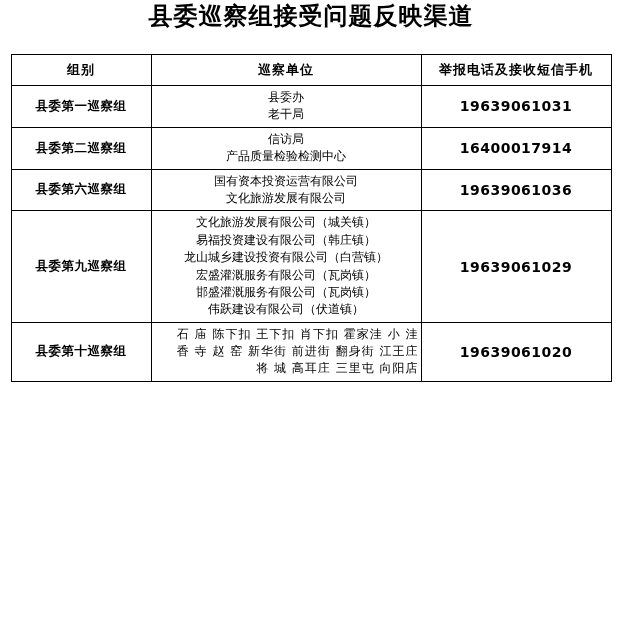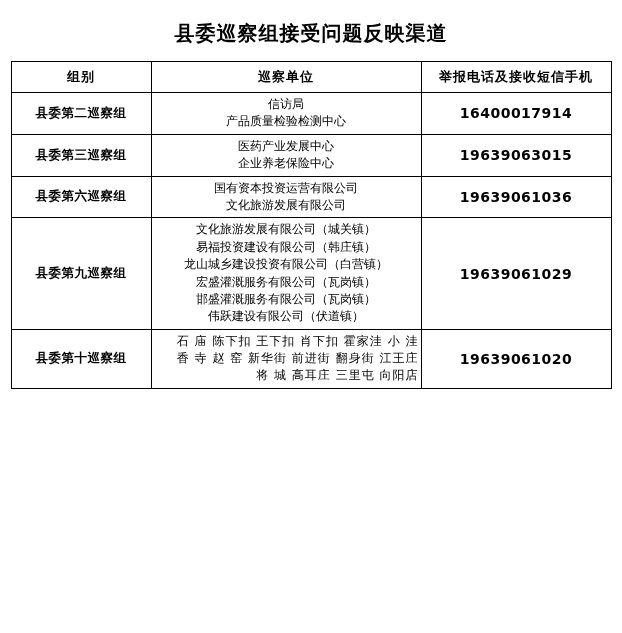--- a/index.html
+++ b/index.html
@@ -15,31 +15,31 @@
     overflow: hidden;
   }
   .page {
     width: 622px;
     height: 633px;
     position: relative;
     box-sizing: border-box;
   }
   .doc-title {
     text-align: center;
-    font-size: 20px;
+    font-size: 24px;
     font-weight: bold;
     letter-spacing: 1px;
-    padding-top: 20px;
+    padding-top: 0;
     padding-bottom: 6px;
     font-family: "DejaVu Sans", "Liberation Sans", sans-serif;
   }
   table.main-table {
     border-collapse: collapse;
     width: 600px;
-    margin: 8px auto;
+    margin: 16px auto;
     table-layout: fixed;
   }
   table.main-table td, table.main-table th {
     border: 1px solid #000000;
     text-align: center;
     vertical-align: middle;
     padding: 3px 2px;
   }
   thead th {
     font-size: 13px;
@@ -92,34 +92,34 @@
     </colgroup>
     <thead>
       <tr>
         <th>组别</th>
         <th>巡察单位</th>
         <th>举报电话及接收短信手机</th>
       </tr>
     </thead>
     <tbody id="table-body">
         <tr>
+          <td class="group-cell">县委第一巡察组</td>
+          <td class="unit-cell">
+            <span class="line">县委办</span>
+            <span class="line">老干局</span>
+          </td>
+          <td class="phone-cell">19639061031</td>
+        </tr>
+        <tr>
           <td class="group-cell">县委第二巡察组</td>
           <td class="unit-cell">
             <span class="line">信访局</span>
             <span class="line">产品质量检验检测中心</span>
           </td>
           <td class="phone-cell">16400017914</td>
-        </tr>
-        <tr>
-          <td class="group-cell">县委第三巡察组</td>
-          <td class="unit-cell">
-            <span class="line">医药产业发展中心</span>
-            <span class="line">企业养老保险中心</span>
-          </td>
-          <td class="phone-cell">19639063015</td>
         </tr>
         <tr>
           <td class="group-cell">县委第六巡察组</td>
           <td class="unit-cell">
             <span class="line">国有资本投资运营有限公司</span>
             <span class="line">文化旅游发展有限公司</span>
           </td>
           <td class="phone-cell">19639061036</td>
         </tr>
         <tr>

